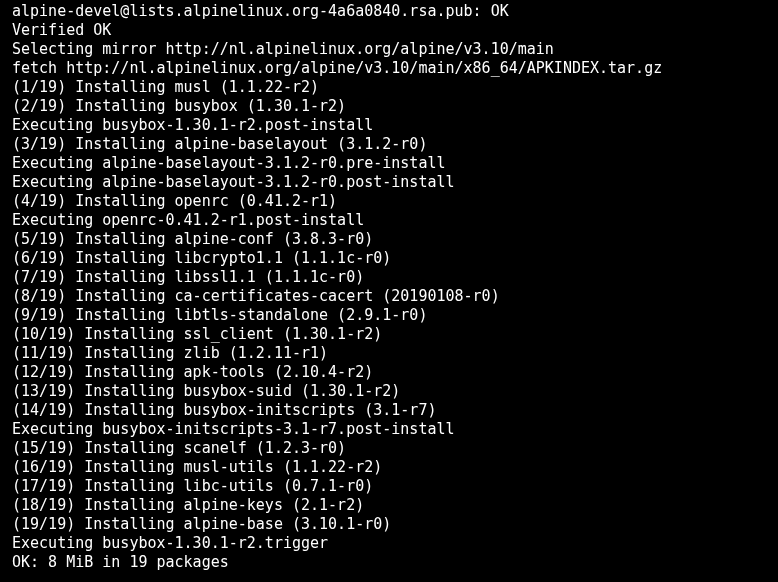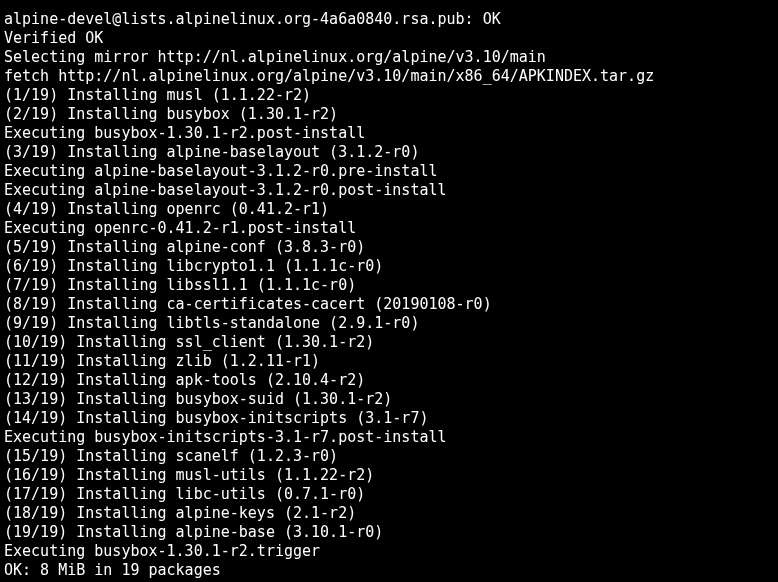--- a/index.html
+++ b/index.html
@@ -9,21 +9,20 @@
     width: 778px;
     height: 582px;
     overflow: hidden;
   }
   .terminal {
     font-family: "DejaVu Sans Mono", "Liberation Mono", "Consolas", monospace;
     font-size: 15px;
     line-height: 19px;
     color: #fff;
     white-space: pre;
-    padding: 2px 4px;
-    margin-top: 8px;
+    padding: 2px 12px;
   }
   .line { display: block; }
 </style>
 </head>
 <body>
 
 <div class="terminal" id="term"><span class="line">alpine-devel@lists.alpinelinux.org-4a6a0840.rsa.pub: OK</span><span class="line">Verified OK</span><span class="line">Selecting mirror http://nl.alpinelinux.org/alpine/v3.10/main</span><span class="line">fetch http://nl.alpinelinux.org/alpine/v3.10/main/x86_64/APKINDEX.tar.gz</span><span class="line">(1/19) Installing musl (1.1.22-r2)</span><span class="line">(2/19) Installing busybox (1.30.1-r2)</span><span class="line">Executing busybox-1.30.1-r2.post-install</span><span class="line">(3/19) Installing alpine-baselayout (3.1.2-r0)</span><span class="line">Executing alpine-baselayout-3.1.2-r0.pre-install</span><span class="line">Executing alpine-baselayout-3.1.2-r0.post-install</span><span class="line">(4/19) Installing openrc (0.41.2-r1)</span><span class="line">Executing openrc-0.41.2-r1.post-install</span><span class="line">(5/19) Installing alpine-conf (3.8.3-r0)</span><span class="line">(6/19) Installing libcrypto1.1 (1.1.1c-r0)</span><span class="line">(7/19) Installing libssl1.1 (1.1.1c-r0)</span><span class="line">(8/19) Installing ca-certificates-cacert (20190108-r0)</span><span class="line">(9/19) Installing libtls-standalone (2.9.1-r0)</span><span class="line">(10/19) Installing ssl_client (1.30.1-r2)</span><span class="line">(11/19) Installing zlib (1.2.11-r1)</span><span class="line">(12/19) Installing apk-tools (2.10.4-r2)</span><span class="line">(13/19) Installing busybox-suid (1.30.1-r2)</span><span class="line">(14/19) Installing busybox-initscripts (3.1-r7)</span><span class="line">Executing busybox-initscripts-3.1-r7.post-install</span><span class="line">(15/19) Installing scanelf (1.2.3-r0)</span><span class="line">(16/19) Installing musl-utils (1.1.22-r2)</span><span class="line">(17/19) Installing libc-utils (0.7.1-r0)</span><span class="line">(18/19) Installing alpine-keys (2.1-r2)</span><span class="line">(19/19) Installing alpine-base (3.10.1-r0)</span><span class="line">Executing busybox-1.30.1-r2.trigger</span><span class="line">OK: 8 MiB in 19 packages</span></div>
 
 </body></html>

